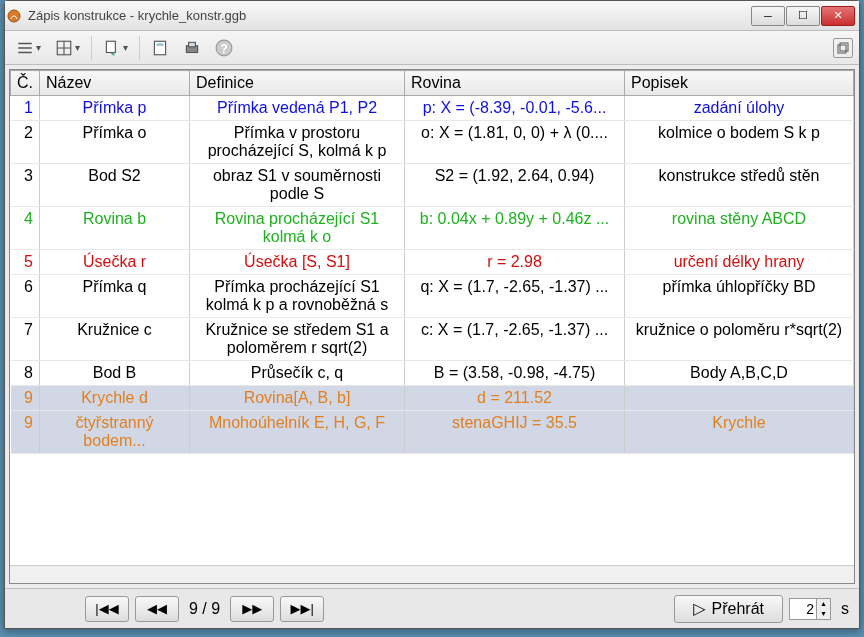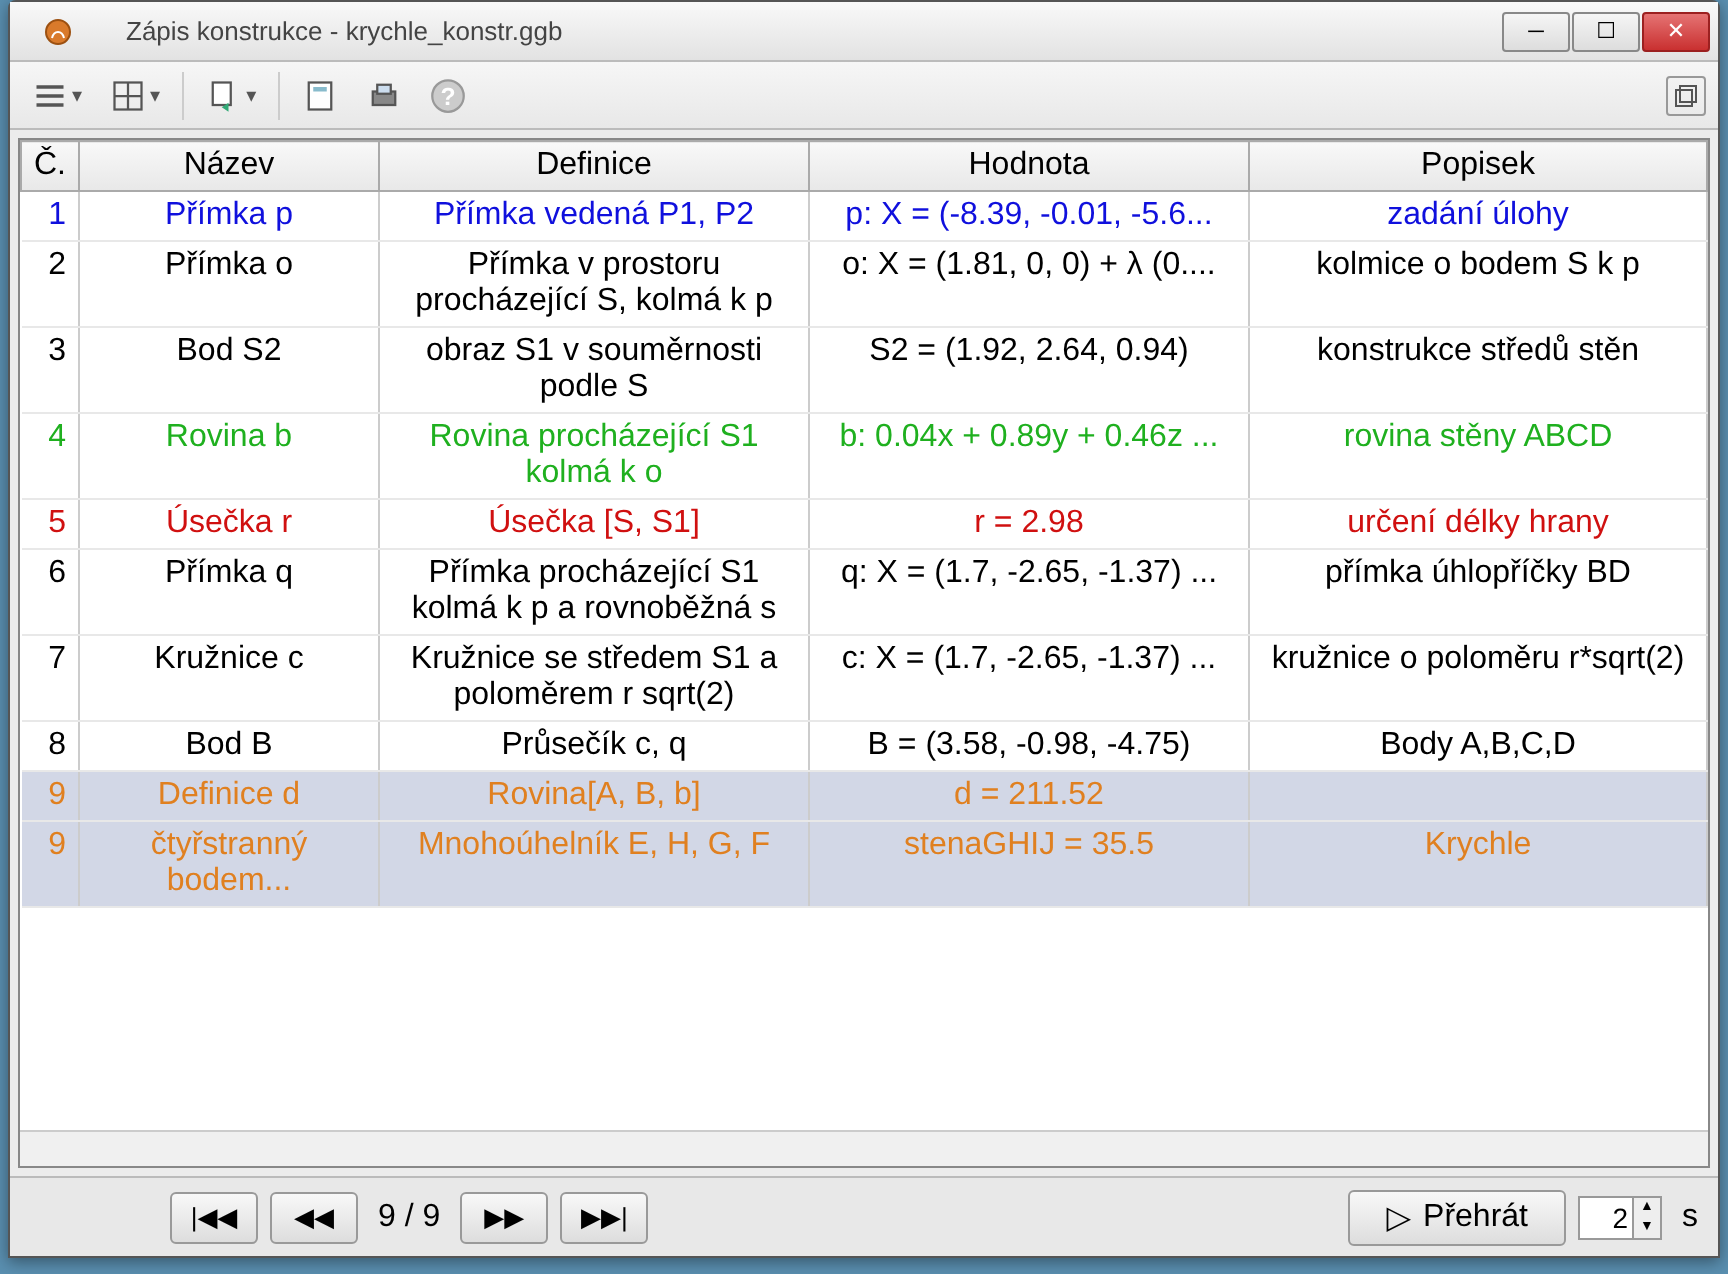--- a/index.html
+++ b/index.html
@@ -22,22 +22,21 @@
     box-shadow: 0 2px 8px rgba(0,0,0,0.4);
     display: flex;
     flex-direction: column;
   }
   .titlebar {
     height: 30px;
     background: linear-gradient(#f9f9f9, #e2e2e2);
     border-bottom: 1px solid #bbb;
     display: flex;
     align-items: center;
-    padding: 0 4px 0 16px;
-    gap: 20px;
+    padding: 0 4px 0 1px;
   }
   .app-icon {
     width: 16px; height: 16px;
     margin-right: 6px;
     display:flex;align-items:center;justify-content:center;
   }
   .title-text { flex: 1; font-size: 13px; color: #444; }
   .win-btns { display: flex; gap: 1px; }
   .win-btn {
     width: 34px; height: 20px;
@@ -74,21 +73,21 @@
     margin:4px;
     border:1px solid #888;
     display:flex;flex-direction:column;
     overflow:hidden;
   }
   .grid{flex:1;overflow:auto;}
   table{width:100%;border-collapse:collapse;}
   th{
     background:linear-gradient(#f8f8f8,#e8e8e8);
     border:1px solid #aaa;
-    text-align:center;
+    text-align:left;
     font-weight:normal;
     font-size:16px;
     padding:3px 6px;
     color:#000;
   }
   td{
     border-right:1px solid #ccc;
     border-bottom:1px solid #e8e8e8;
     padding:3px 6px;
     font-size:16px;
@@ -203,21 +202,21 @@
   </div>
 
   <div class="content">
     <div class="grid">
       <table>
         <thead>
           <tr>
             <th class="col-num">Č.</th>
             <th style="width:150px">Název</th>
             <th style="width:215px">Definice</th>
-            <th style="width:220px">Hodnota</th>
+            <th style="width:220px">Rovina</th>
             <th>Popisek</th>
           </tr>
         </thead>
         <tbody id="tbody">
             <tr>
               <td class="col-num c-blue">1</td>
               <td class="c-blue">Přímka p</td>
               <td class="c-blue">Přímka vedená P1, P2</td>
               <td class="c-blue">p: X = (-8.39, -0.01, -5.6...</td>
               <td class="c-blue">zadání úlohy</td>
@@ -266,21 +265,21 @@
             </tr>
             <tr>
               <td class="col-num c-black">8</td>
               <td class="c-black">Bod B</td>
               <td class="c-black">Průsečík c, q</td>
               <td class="c-black">B = (3.58, -0.98, -4.75)</td>
               <td class="c-black">Body A,B,C,D</td>
             </tr>
             <tr class="row-sel">
               <td class="col-num c-orange">9</td>
-              <td class="c-orange">Definice d</td>
+              <td class="c-orange">Krychle d</td>
               <td class="c-orange">Rovina[A, B, b]</td>
               <td class="c-orange">d = 211.52</td>
               <td class="c-orange"></td>
             </tr>
             <tr class="row-sel">
               <td class="col-num c-orange">9</td>
               <td class="c-orange">čtyřstranný bodem...</td>
               <td class="c-orange">Mnohoúhelník E, H, G, F</td>
               <td class="c-orange">stenaGHIJ = 35.5</td>
               <td class="c-orange">Krychle</td>

